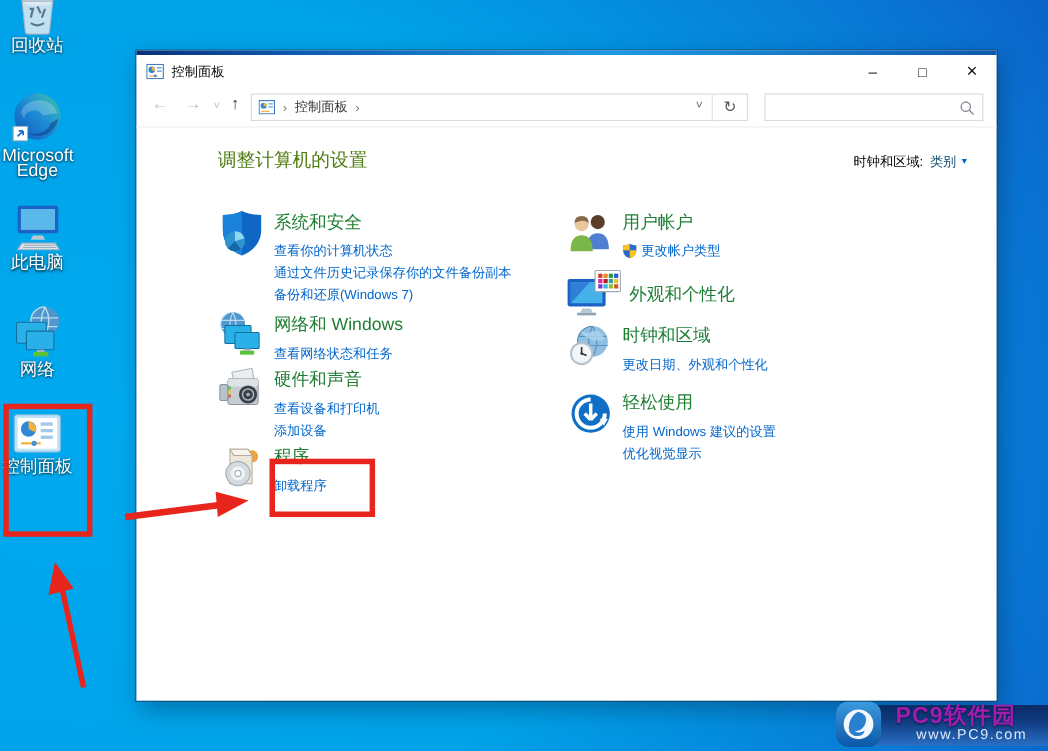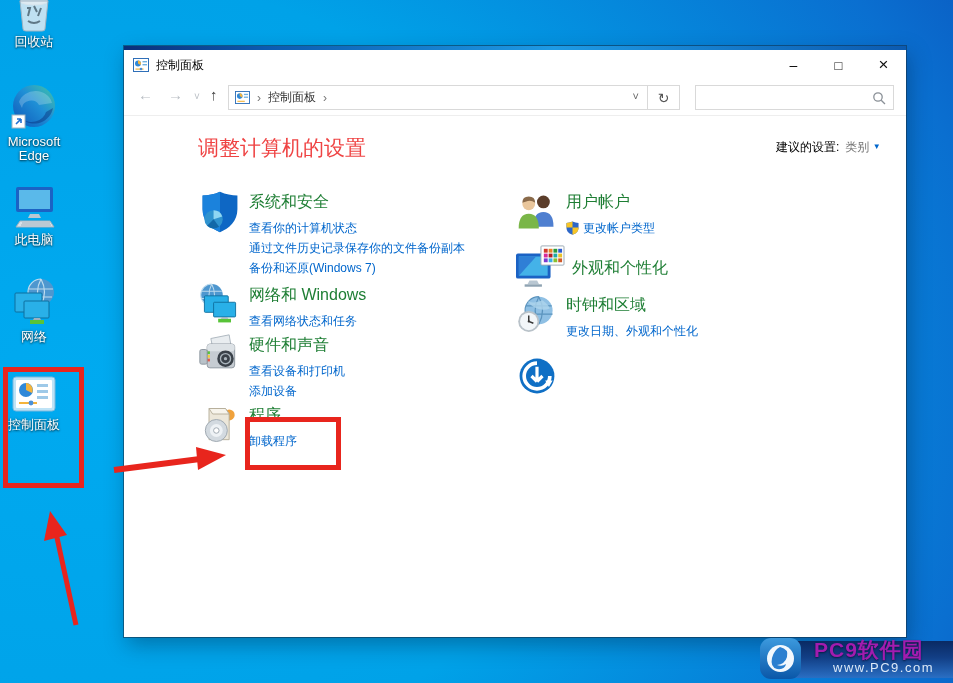--- a/index.html
+++ b/index.html
@@ -8,21 +8,21 @@
     font-family:"Liberation Sans","DejaVu Sans",sans-serif;
     position:relative;
     background:
       radial-gradient(ellipse 1250px 950px at 8% 55%, #00aaf0 0%, #00a2e8 42%, #0a6fd0 74%, #0b3dab 100%);
   }
 
   
   .desk-icon { position:absolute; width:64px; text-align:center; cursor:default; }
   .desk-icon .ic { display:flex; justify-content:center; align-items:flex-end; }
   .desk-icon .lbl {
-    margin-top:3px; font-size:13px; color:#fff; line-height:14px;
+    margin-top:3px; font-size:16px; color:#fff; line-height:14px;
     text-shadow:0 1px 2px rgba(0,0,0,.65), 0 0 3px rgba(0,0,0,.4);
   }
 
   
   .win {
     position:absolute; left:124px; top:46px; width:782px; height:591px;
     background:#fff;
     box-shadow:0 0 0 1px rgba(16,45,70,.55), 3px 8px 20px rgba(0,25,55,.35);
   }
   .win-accent { height:4px; background:linear-gradient(90deg,#0b2f7a,#0c5ab0 18%,#1e9ae4 55%,#0c5ab0 100%); }
@@ -51,23 +51,23 @@
     border:1px solid #d9d9d9; border-left:none; display:flex; align-items:center; justify-content:center;
     color:#555; font-size:14px; background:#fff;
   }
   .searchbox {
     position:absolute; left:571px; top:5px; width:199px; height:25px;
     border:1px solid #d9d9d9; background:#fff;
   }
   .searchbox svg { position:absolute; right:7px; top:5px; }
 
   
-  .page-heading { position:absolute; left:74px; top:88px; font-size:21px; color:#ef4444; }
+  .page-heading { position:absolute; left:74px; top:88px; font-size:17px; color:#4d7c0f; }
   .viewby { position:absolute; left:652px; top:93px; font-size:12px; color:#000; }
-  .viewby .vb-value { color:#737373; cursor:pointer; margin-left:6px;font-family:Liberation Serif, serif; }
+  .viewby .vb-value { color:#0c4a6e; cursor:pointer; margin-left:6px;font-family:Liberation Serif, serif; }
   .viewby .vb-caret { color:#0066cc; font-size:8px; vertical-align:2px; }
 
   .cat { position:absolute; display:flex; }
   .cat-icon { width:44px; height:44px; flex:0 0 44px; margin-right:7px; }
   .cat-text { padding-top:2px; }
   .cat-title { display:block; font-size:16px; color:#1e7e34; text-decoration:none; margin-bottom:5px; cursor:pointer; }
   .cat-link { display:block; font-size:12px; color:#0066cc; text-decoration:none; line-height:20px; cursor:pointer; }
   .cat-link .uac { display:inline-block; vertical-align:-3px; margin-right:4px; }
 
   
@@ -216,21 +216,21 @@
     <div class="searchbox">
       <svg width="14" height="14" viewBox="0 0 14 14">
         <circle cx="6" cy="6" r="4.2" fill="none" stroke="#8a9097" stroke-width="1.3"></circle>
         <line x1="9.2" y1="9.2" x2="13" y2="13" stroke="#8a9097" stroke-width="1.3"></line>
       </svg>
     </div>
   </div>
 
   <div class="page-heading">调整计算机的设置</div>
   <div class="viewby">
-    <span>建议的设置:</span><span class="vb-value">类别</span>
+    <span>时钟和区域:</span><span class="vb-value">类别</span>
     <span class="vb-caret">▼</span>
   </div>
 
   <div class="cat" style="left:74px; top:144px;">
     <div class="cat-icon">
       <svg width="44" height="44" viewBox="0 0 48 48">
         <path d="M24 2 C30 5 37 6 43 6 V21 C43 34 34 42 24 46 C14 42 5 34 5 21 V6 C11 6 18 5 24 2 Z" fill="#0e67c4"></path>
         <path d="M24 2 C18 5 11 6 5 6 V21 C5 34 14 42 24 46 Z" fill="#1b82dc"></path>
         <circle cx="17" cy="32" r="10" fill="#2f93cf"></circle>
         <path d="M17 22 A10 10 0 0 1 26.5 29 L17 32 Z" fill="#8fd6f2"></path>
@@ -372,20 +372,25 @@
 
   <div class="cat" style="left:391px; top:308px;">
     <div class="cat-icon">
       <svg width="44" height="44" viewBox="0 0 48 48">
         <circle cx="24" cy="24" r="19" fill="#0f6fc5"></circle>
         <path d="M24 10 A14 14 0 1 0 38 24" stroke="#fff" stroke-width="4" fill="none"></path>
         <path d="M24 14 L24 30 M24 30 L18 24 M24 30 L30 24" stroke="#fff" stroke-width="3.5" fill="none"></path>
         <path d="M33 29 L41 29 L37 36 Z" fill="#fff"></path>
       </svg>
     </div>
+    <div class="cat-text">
+      <a class="cat-title">轻松使用</a>
+      <a class="cat-link">使用 Windows 建议的设置</a>
+      <a class="cat-link">优化视觉显示</a>
+    </div>
   </div>
 </div>
 
 <div class="red-box" style="left:3px; top:367px; width:81px; height:121px;"></div>
 <div class="red-box" style="left:245px; top:417px; width:96px; height:53px;"></div>
 
 <svg class="annot-svg" style="left:108px; top:443px;" width="126" height="36" viewBox="0 0 126 36">
   <line x1="6" y1="27" x2="92" y2="16" stroke="#e8251d" stroke-width="6"></line>
   <polygon points="118,12 88,4 90,27" fill="#e8251d"></polygon>
 </svg>

